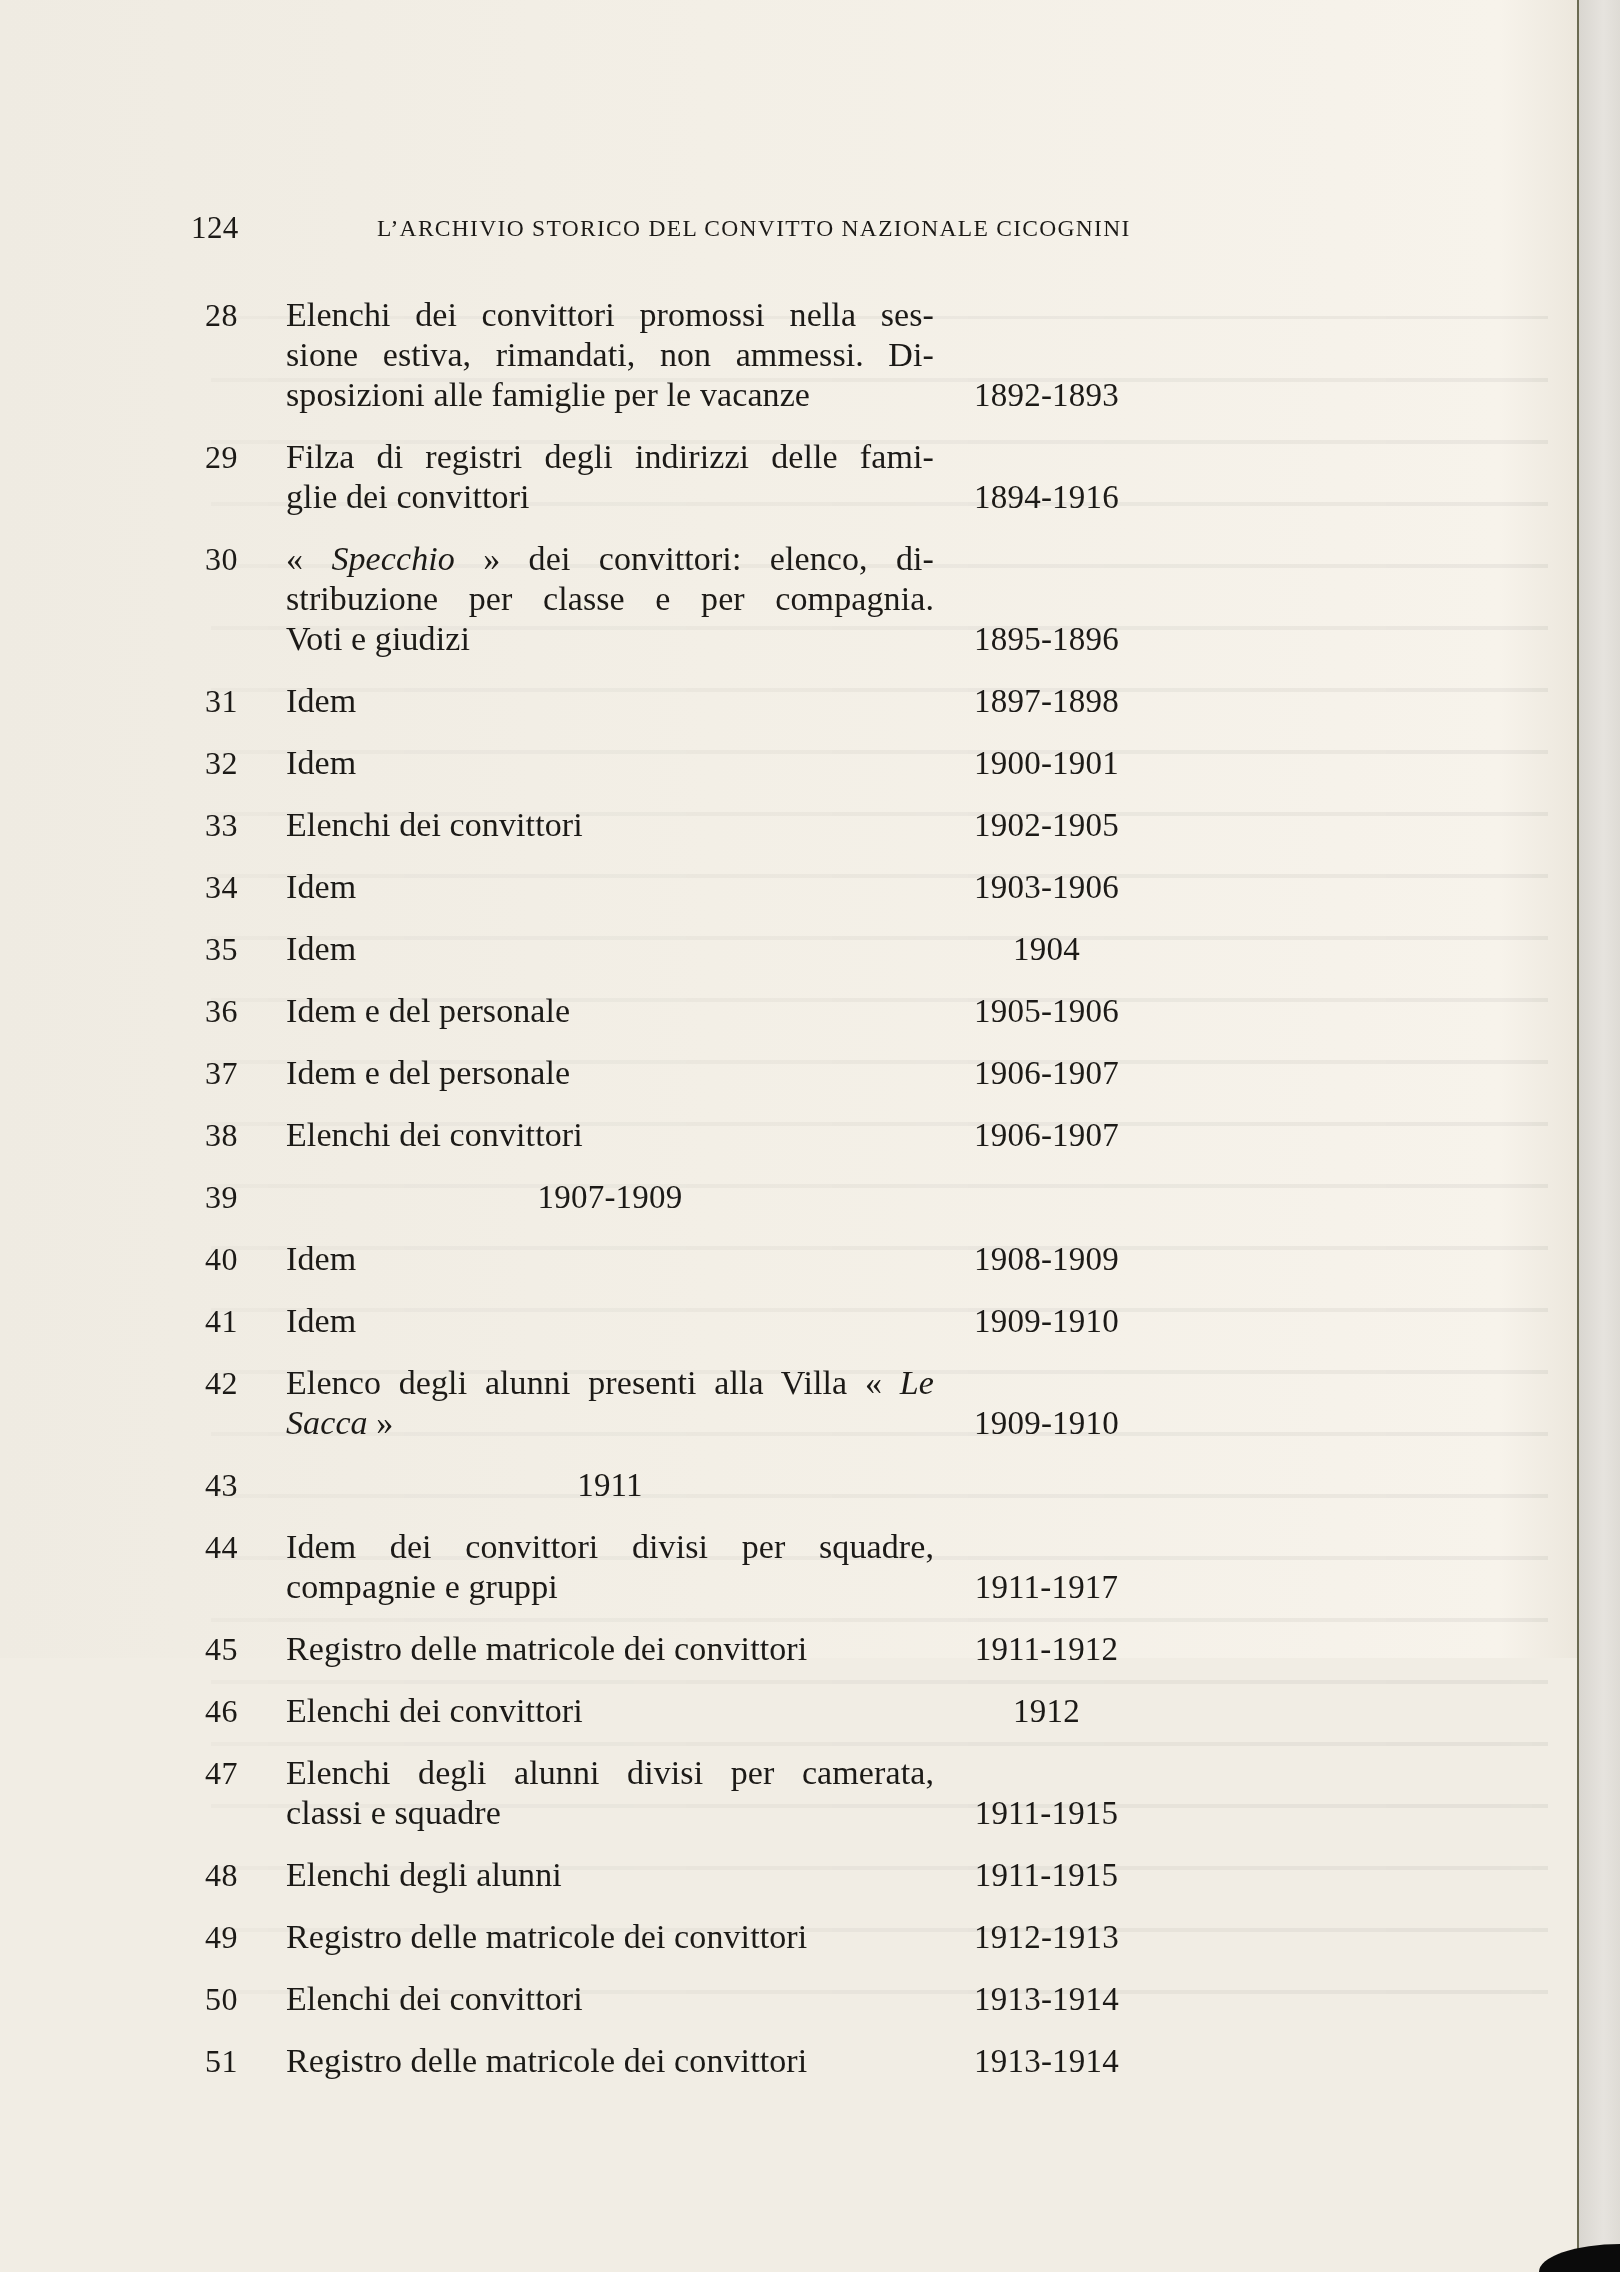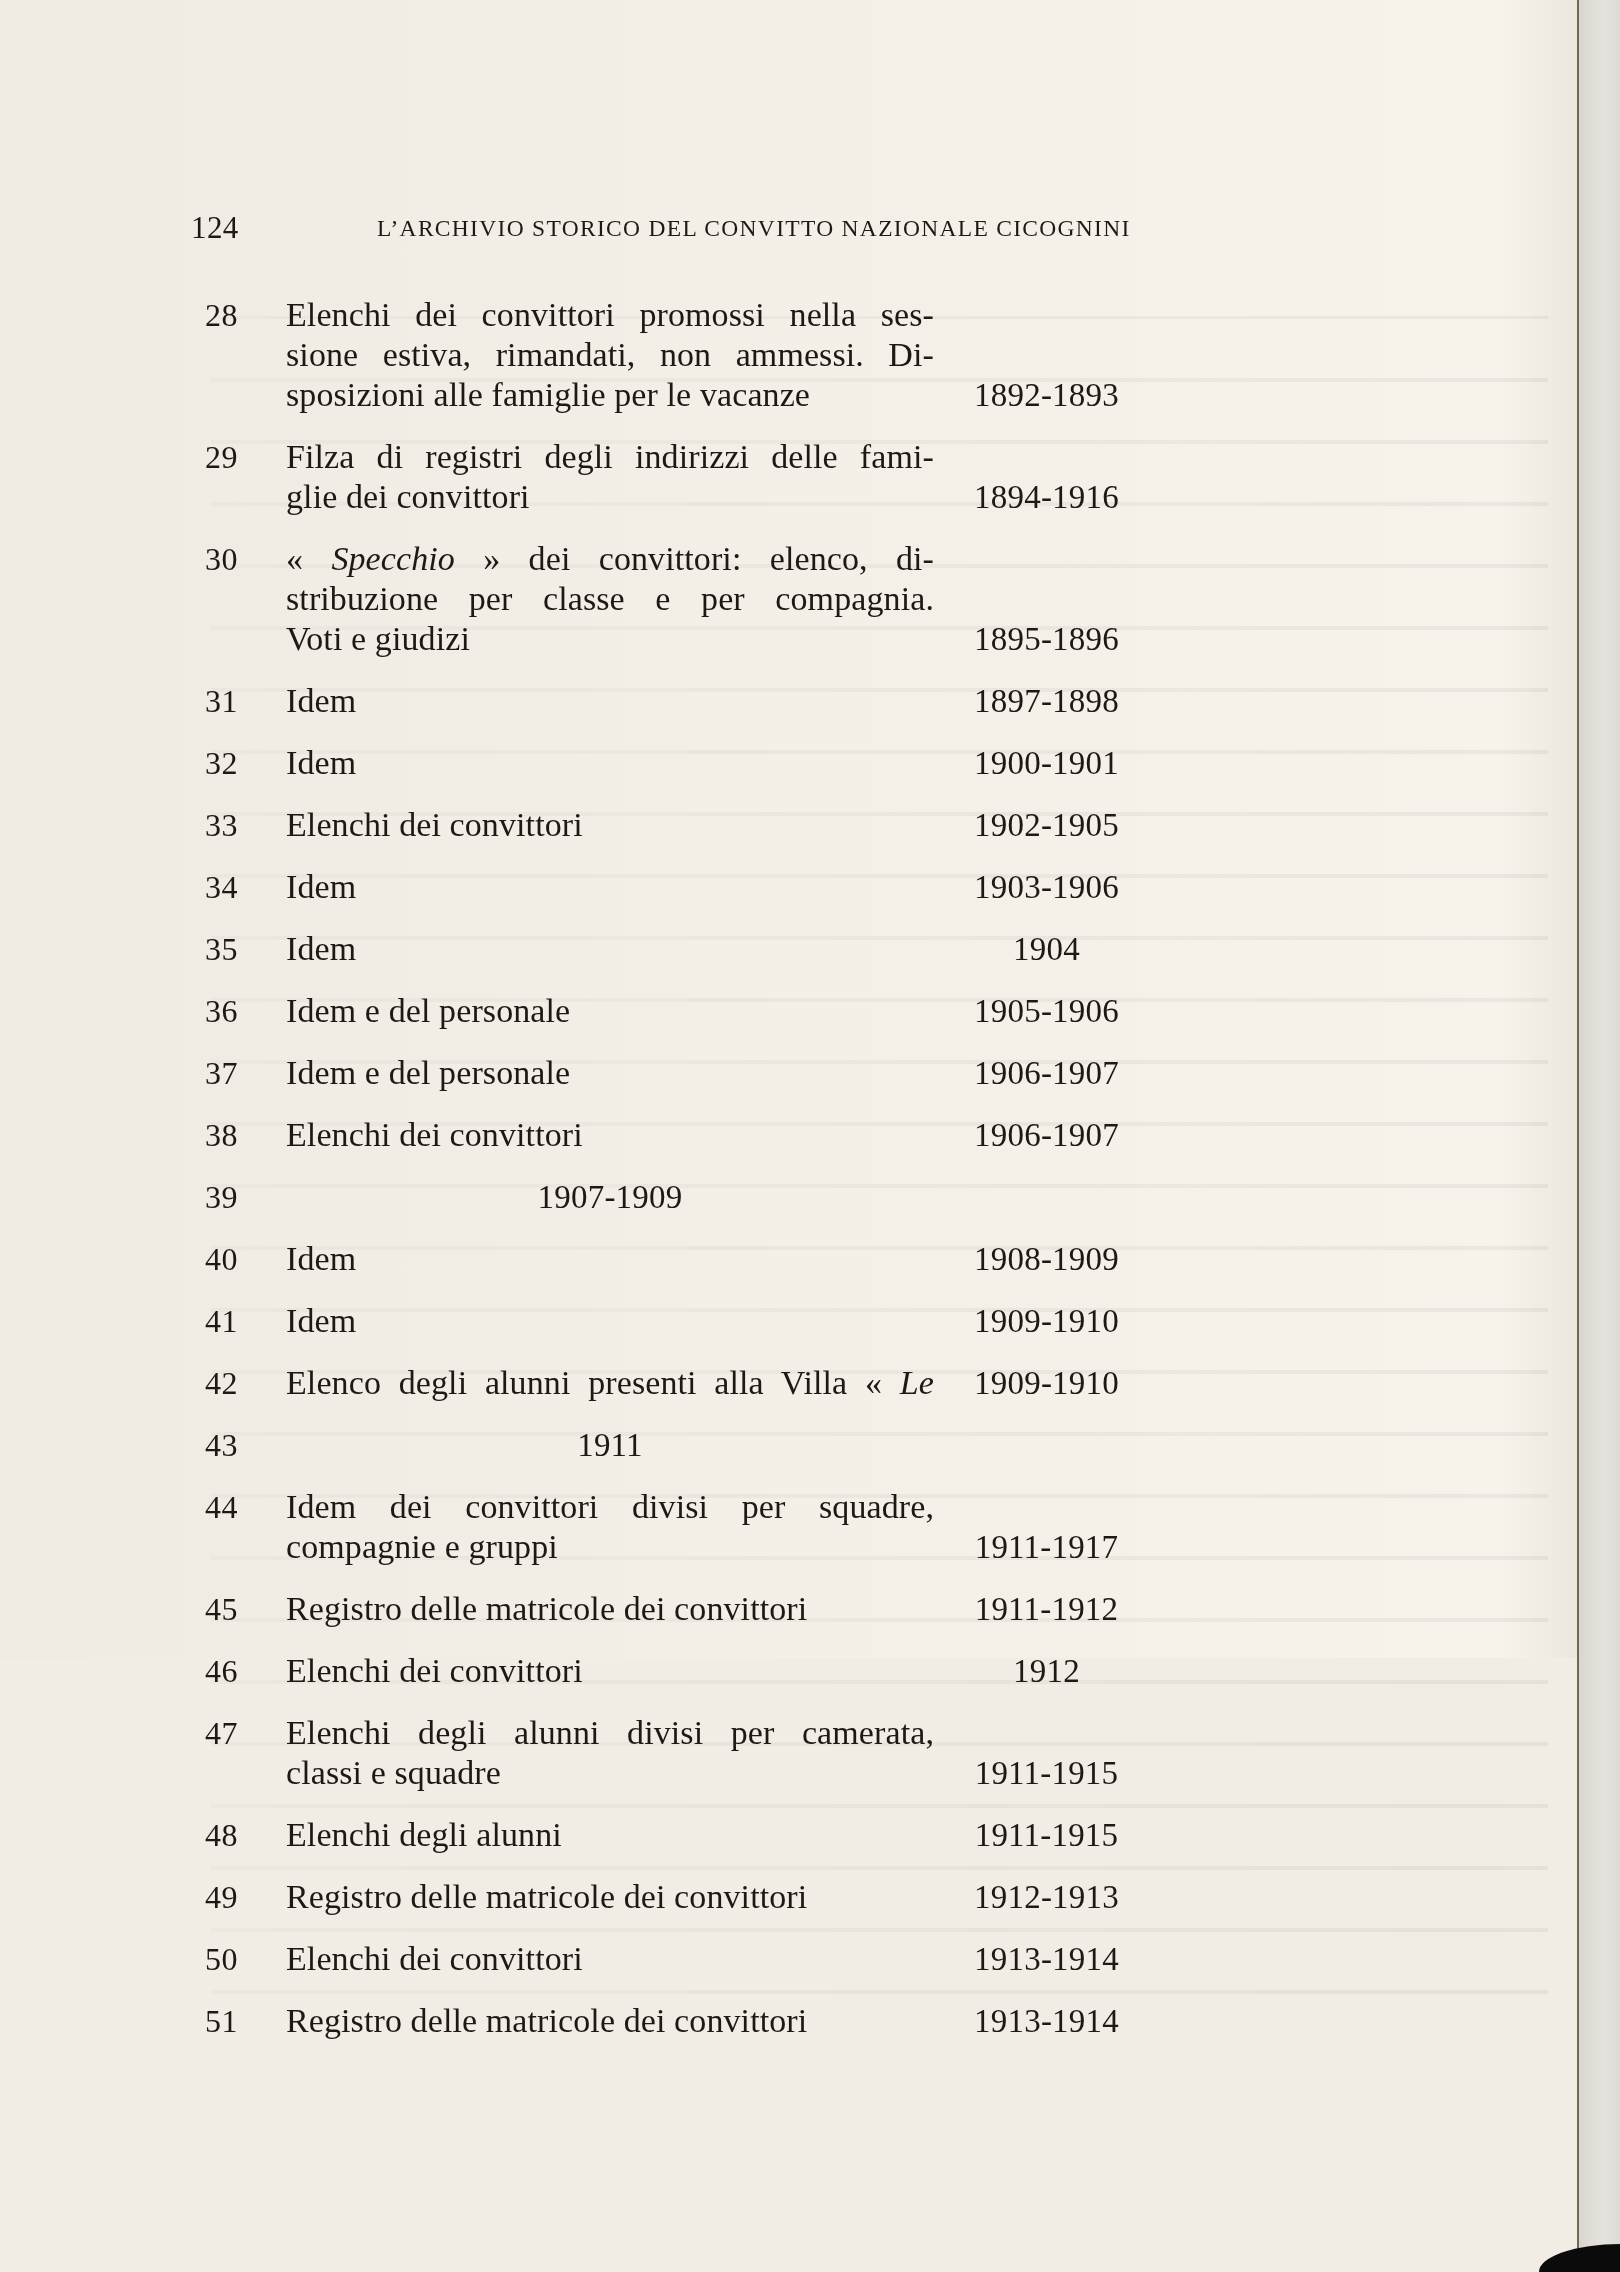--- a/index.html
+++ b/index.html
@@ -249,20 +249,21 @@
         <span class="entry-num">41</span>
         <span class="entry-desc">
           <span class="line last">Idem</span>
         </span>
         <span class="entry-date">1909-1910</span>
       </li>
       <li class="entry">
         <span class="entry-num">42</span>
         <span class="entry-desc">
           <span class="line">Elenco degli alunni presenti alla Villa « <i>Le</i></span>
+          <span class="line last"><i>Sacca</i> »</span>
         </span>
         <span class="entry-date">1909-1910</span>
       </li>
       <li class="entry">
         <span class="entry-num">43</span>
         <span class="entry-date">1911</span>
       </li>
       <li class="entry">
         <span class="entry-num">44</span>
         <span class="entry-desc">

